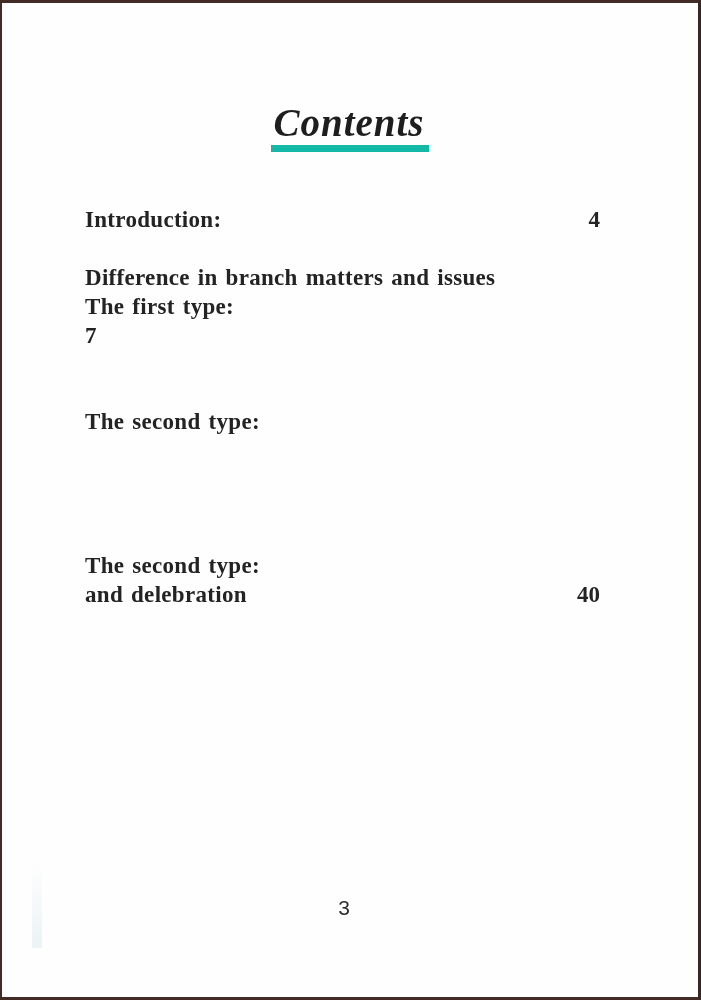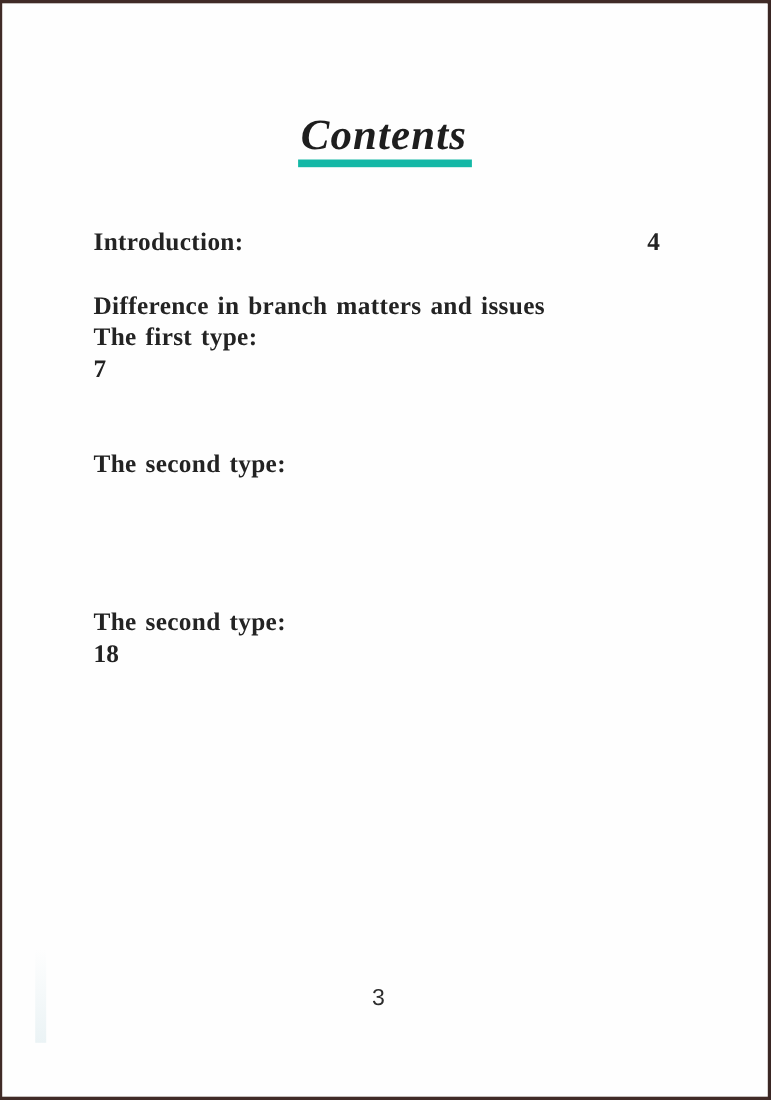--- a/index.html
+++ b/index.html
@@ -119,21 +119,22 @@
       </span>
     </div>
 
     <div class="entry entry-second">
       <span class="toc-line">The second type:</span>
     </div>
 
     <div class="entry entry-third">
       <span class="toc-line">The second type:</span>
       <span class="toc-line with-page">
-        <span class="page-num">18</span>
+        <span>and delebration</span>
+        <span class="page-num">40</span>
       </span>
     </div>
 
   </div>
 
   <div class="scan-streak"></div>
 
   <div class="footer-num">3</div>
 
 </div>

